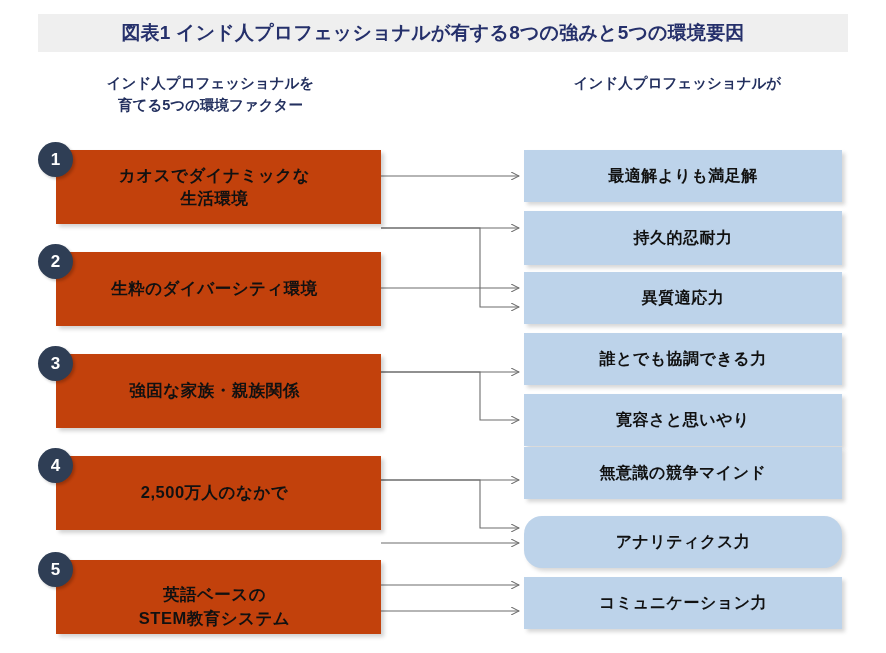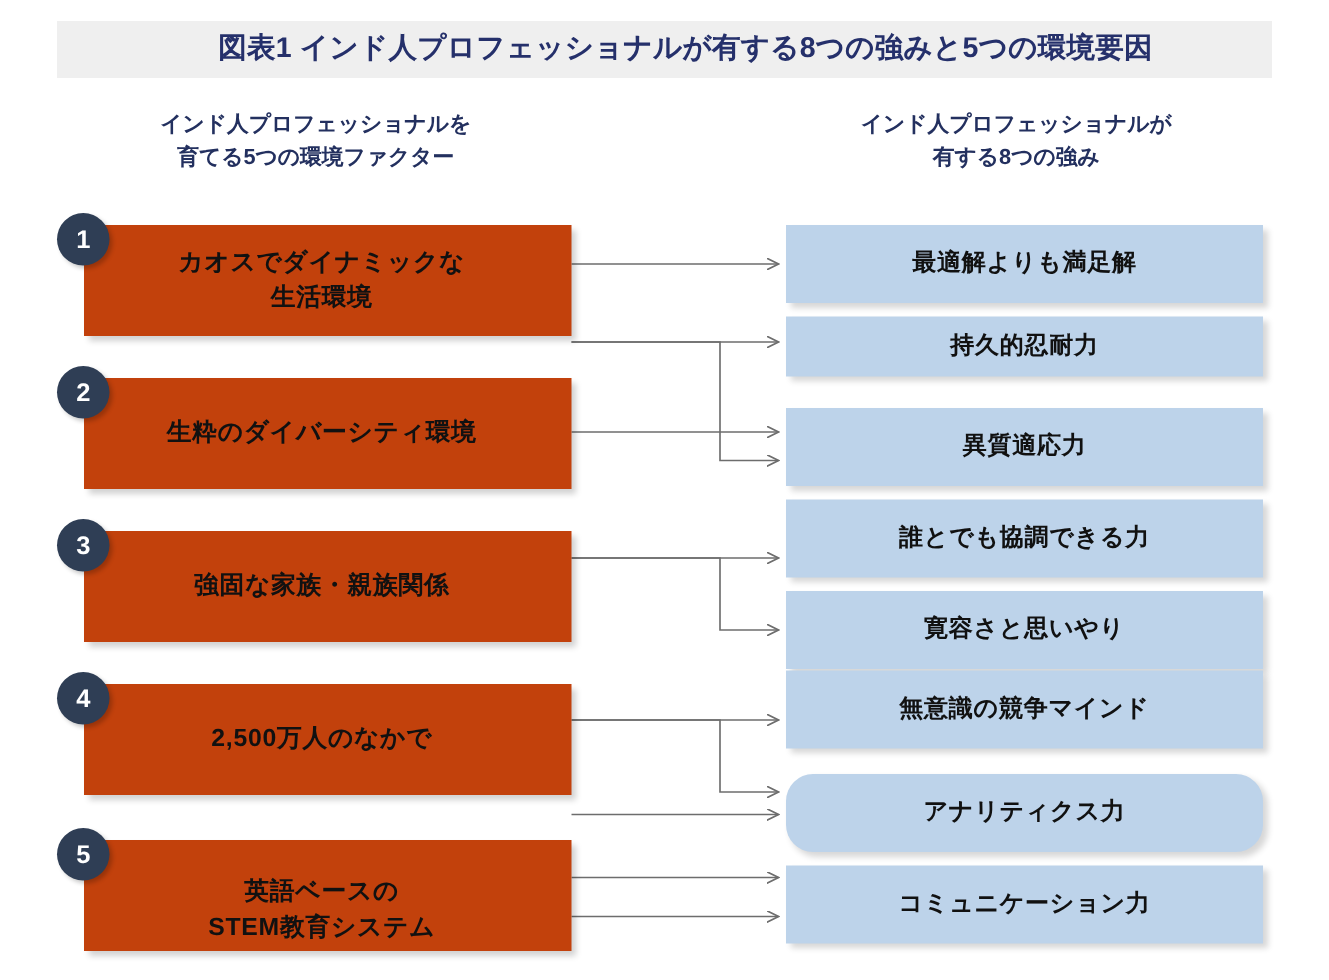--- a/index.html
+++ b/index.html
@@ -23,21 +23,21 @@
   #title-band {
     position: absolute;
     left: 38px;
     top: 14px;
     width: 810px;
     height: 38px;
     background: #efefef;
   }
   #title-text {
     position: absolute;
-    left: 52px;
+    left: 28px;
     top: 14px;
     width: 810px;
     height: 38px;
     line-height: 38px;
     text-align: center;
     font-size: 19px;
     font-weight: bold;
     color: #25306b;
     letter-spacing: 0.2px;
     white-space: nowrap;
@@ -134,21 +134,20 @@
 
   <div id="title-band"></div>
   <div id="title-text">図表1 インド人プロフェッショナルが有する8つの強みと5つの環境要因</div>
 
   <div class="col-header" id="left-header">
     <div>インド人プロフェッショナルを</div>
     <div>育てる5つの環境ファクター</div>
   </div>
   <div class="col-header" id="right-header">
     <div>インド人プロフェッショナルが</div>
-    <div>有する8つの強み</div>
   </div>
 
   <svg id="connectors" viewBox="0 0 886 653" xmlns="http://www.w3.org/2000/svg">
     <defs>
       <marker id="arrowhead" markerWidth="9" markerHeight="8" refX="8" refY="4" orient="auto" markerUnits="userSpaceOnUse">
         <path d="M0,0 L8,4 L0,8" fill="none" stroke="#6d6d6d" stroke-width="1.1"></path>
       </marker>
     </defs>
     <g id="connector-group" fill="none" stroke="#6d6d6d" stroke-width="1.1">
         <path d="M381,176 L519,176" marker-end="url(#arrowhead)"></path>
@@ -207,21 +206,21 @@
       </div>
       <div class="badge" style="top: 552px;">
         <span>5</span>
       </div>
     </div>
 
   <div id="right-column">
       <div class="rbox" style="top: 150px; height: 52px;">
         <div class="rbox-text">最適解よりも満足解</div>
       </div>
-      <div class="rbox" style="top: 211px; height: 40px; text-align: right;">
+      <div class="rbox" style="top: 211px; height: 54px; text-align: right;">
         <div class="rbox-text">持久的忍耐力</div>
       </div>
       <div class="rbox" style="top: 272px; height: 52px;">
         <div class="rbox-text">異質適応力</div>
       </div>
       <div class="rbox" style="top: 333px; height: 52px;">
         <div class="rbox-text">誰とでも協調できる力</div>
       </div>
       <div class="rbox" style="top: 394px; height: 52px;">
         <div class="rbox-text">寛容さと思いやり</div>

